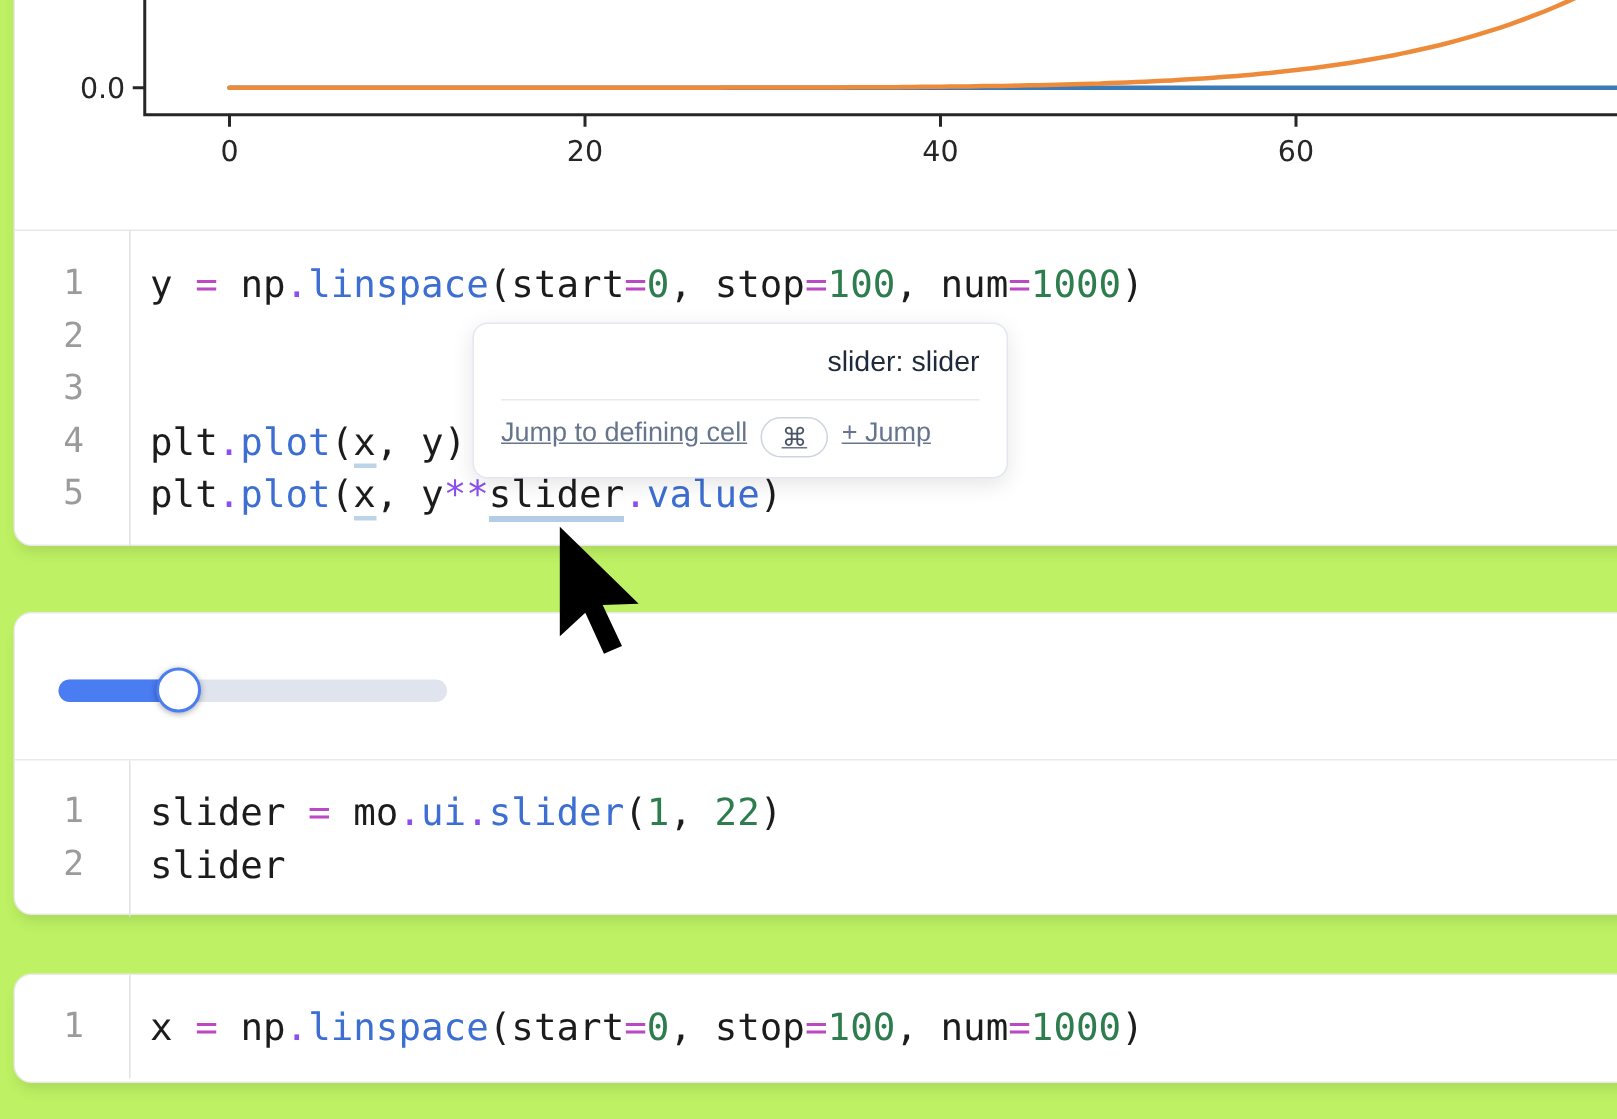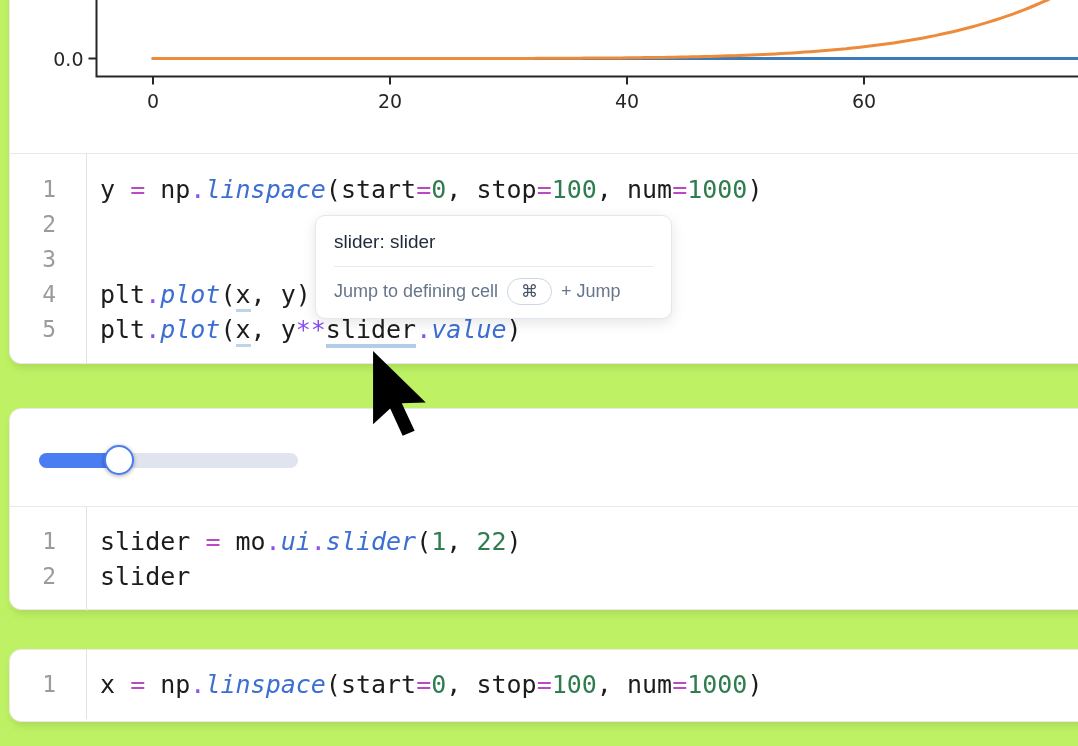--- a/index.html
+++ b/index.html
@@ -24,44 +24,44 @@
   .gutter{width:77px;box-sizing:border-box;border-right:1px solid #e2e2e2;
           padding:17px 30px 17px 0;text-align:right;color:#9b9b9b;font-size:23px;}
   #cell-plot .gutter,#cell-plot .codecol{padding-top:18px;}
   .codecol{padding:17px 0 17px 13px;color:#1c1c1c;flex:1;}
   .lnum{height:35px;}
   .cline{height:35px;white-space:pre;}
   .tk-v{color:#1c1c1c;}
   .tk-b{color:#1c1c1c;}
   .tk-o{color:#bc49c4;}
   .tk-p{color:#8a4ff0;}
-  .tk-f{color:#3d6ed2;font-style:italic;}
+  .tk-f{color:#3d6ed2;}
   .tk-n{color:#2e7d4e;}
   .tk-r{color:#1c1c1c;border-bottom:3px solid #bdd3e7;}
   .tk-h{color:#1c1c1c;border-bottom:4px solid #b3cde6;}
 
   
   #chart-svg{position:absolute;left:0;top:0;}
   .ticklab{font-family:"DejaVu Sans",sans-serif;font-size:19px;fill:#262626;}
 
   
   .slider-track{position:absolute;left:29px;top:44px;width:259px;height:15px;
                 border-radius:8px;background:#dfe4ee;}
   .slider-fill{position:absolute;left:0;top:0;height:15px;border-radius:8px;background:#4a7cf2;}
   .slider-handle{position:absolute;top:-8px;width:30px;height:30px;border-radius:50%;
                  background:#fff;border:2.5px solid #4a7cf2;box-sizing:border-box;
                  box-shadow:0 1px 4px rgba(0,0,0,.35);}
 
   
   .tooltip{position:absolute;left:315px;top:215px;width:357px;box-sizing:border-box;
            background:#fff;border:1px solid #e3e7ee;border-radius:10px;
            box-shadow:0 4px 14px rgba(0,0,0,.10);padding:15px 18px 13px;z-index:5;}
-  .tt-title{font-size:19px;color:#1e2a3a;}
+  .tt-title{font-size:19px;color:#1e2a3a;text-align:right;}
   .tt-div{border-top:1px solid #e5eaf0;margin:13px 0 11px;}
-  .tt-row{display:flex;align-items:center;gap:9px;font-size:18px;color:#66758c;}
+  .tt-row{display:flex;align-items:flex-start;gap:9px;font-size:18px;color:#66758c;text-decoration:underline;}
   .kbd{display:inline-flex;align-items:center;justify-content:center;
        border:1.5px solid #cdd5e1;border-radius:15px;padding:2px 13px;
        font-size:17px;color:#4a5568;background:#fff;}
 
   
   #cursor{position:absolute;left:373px;top:351px;z-index:9;}
 </style>
 </head>
 <body>
 

